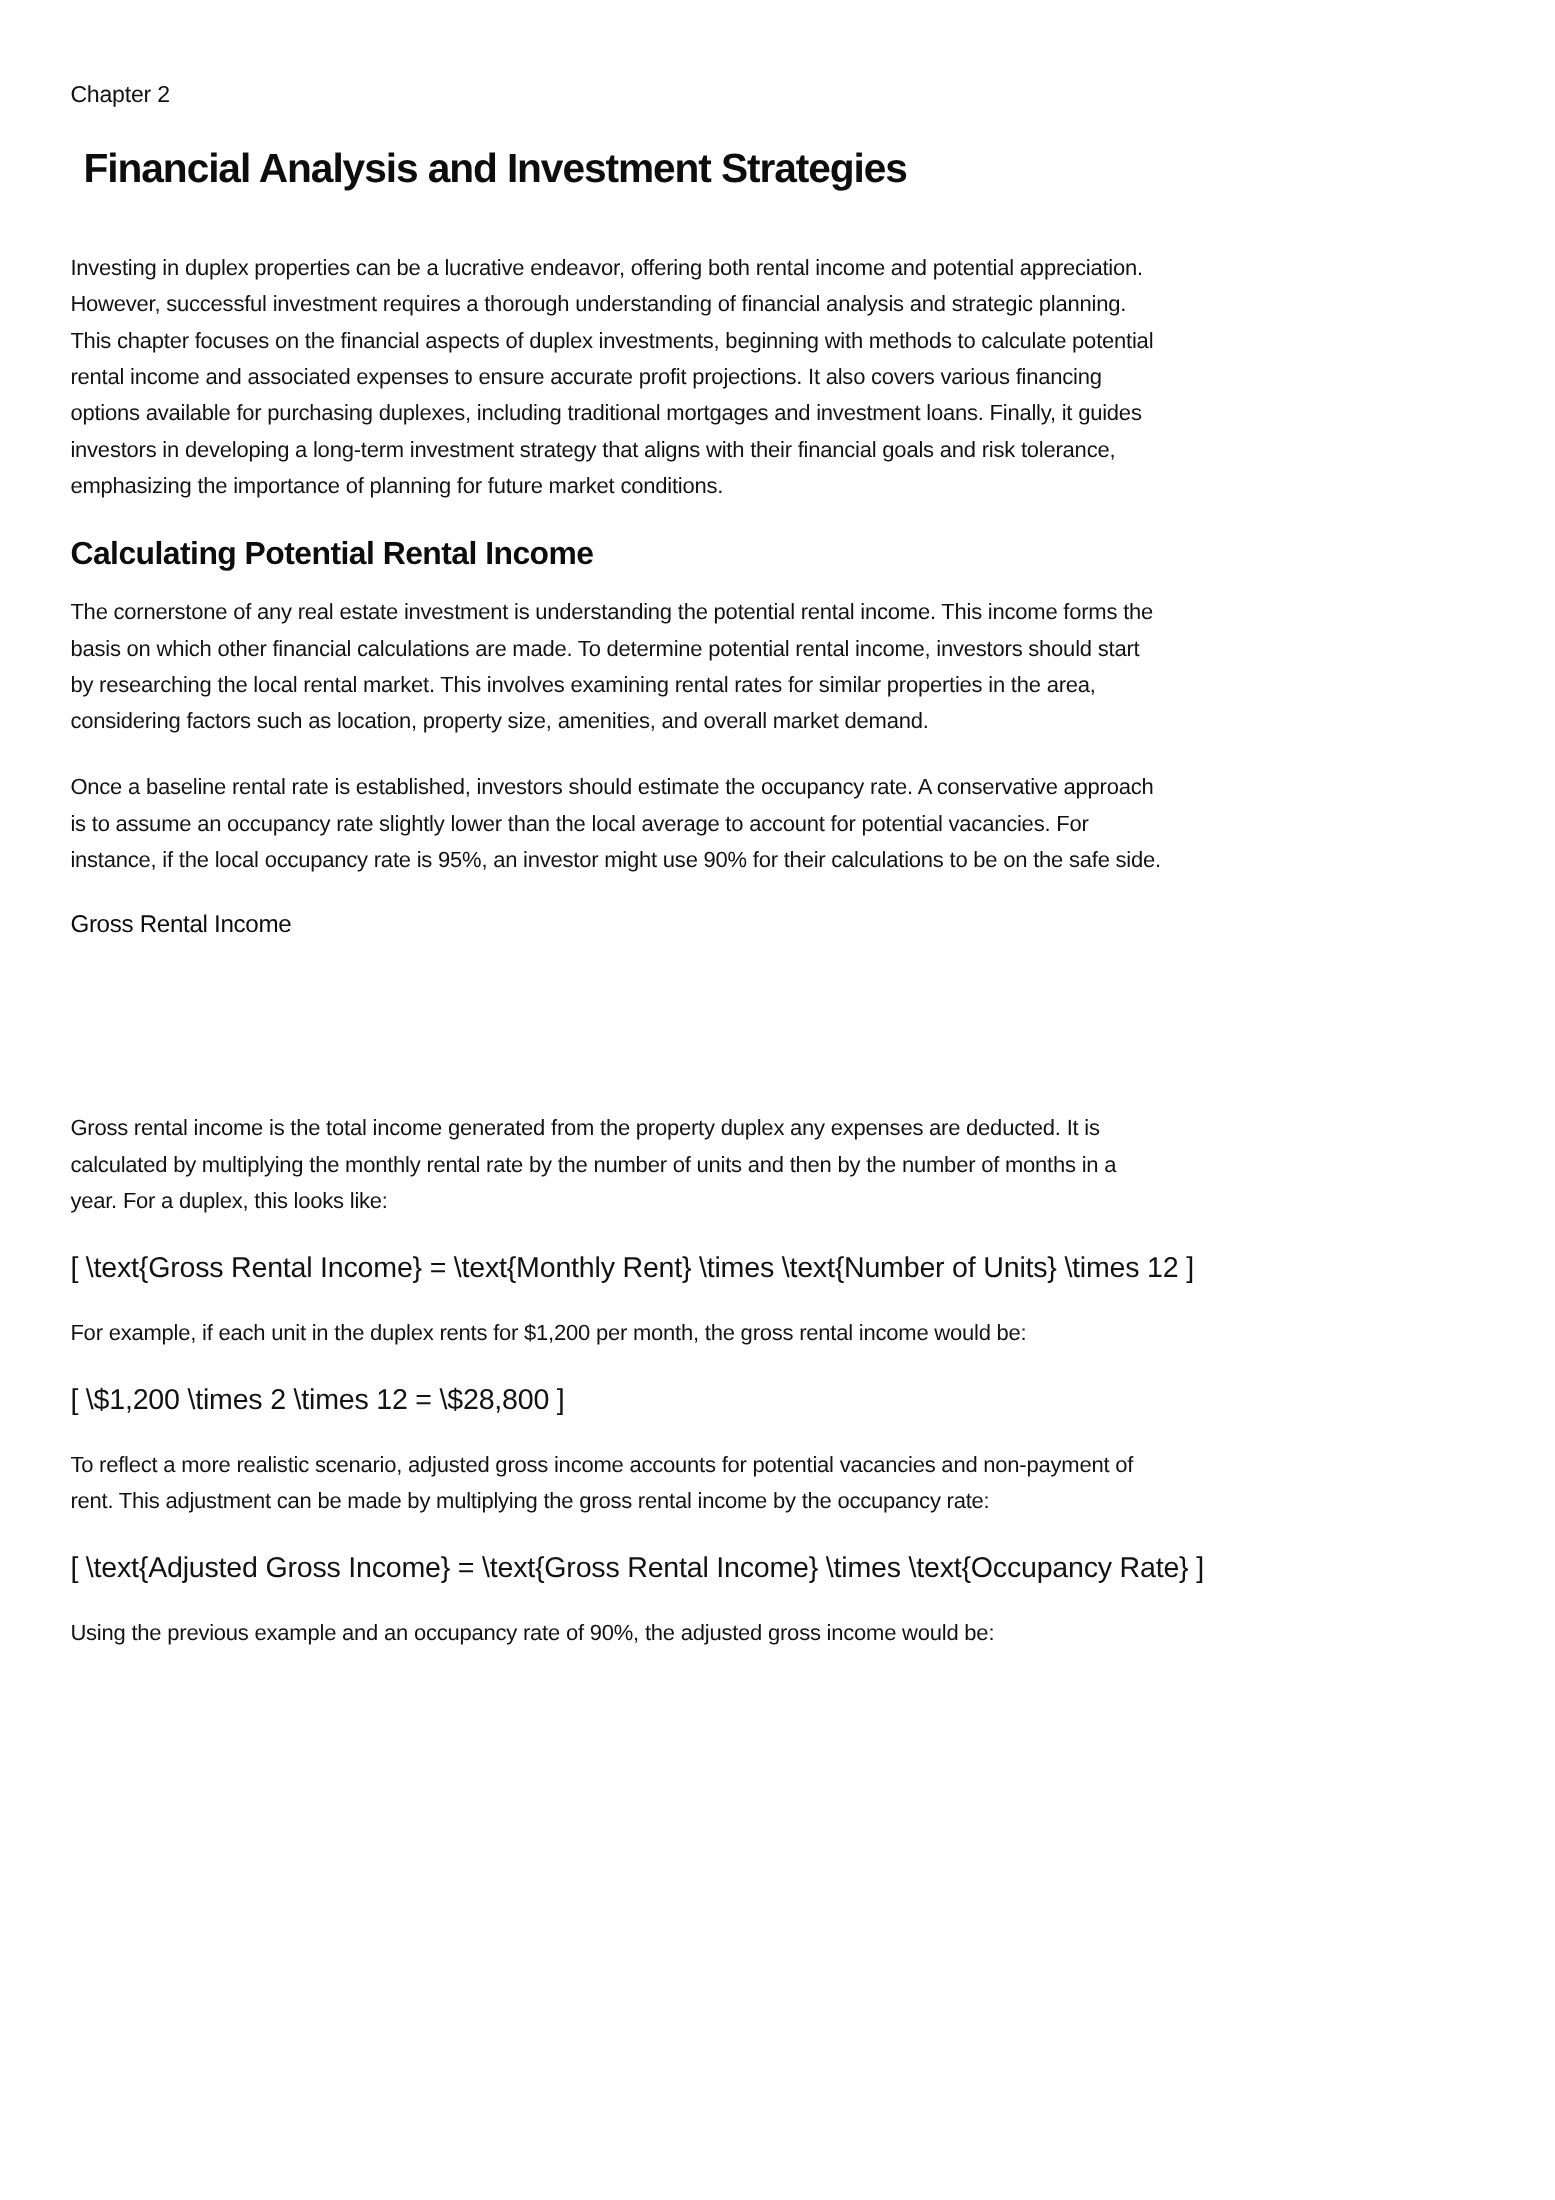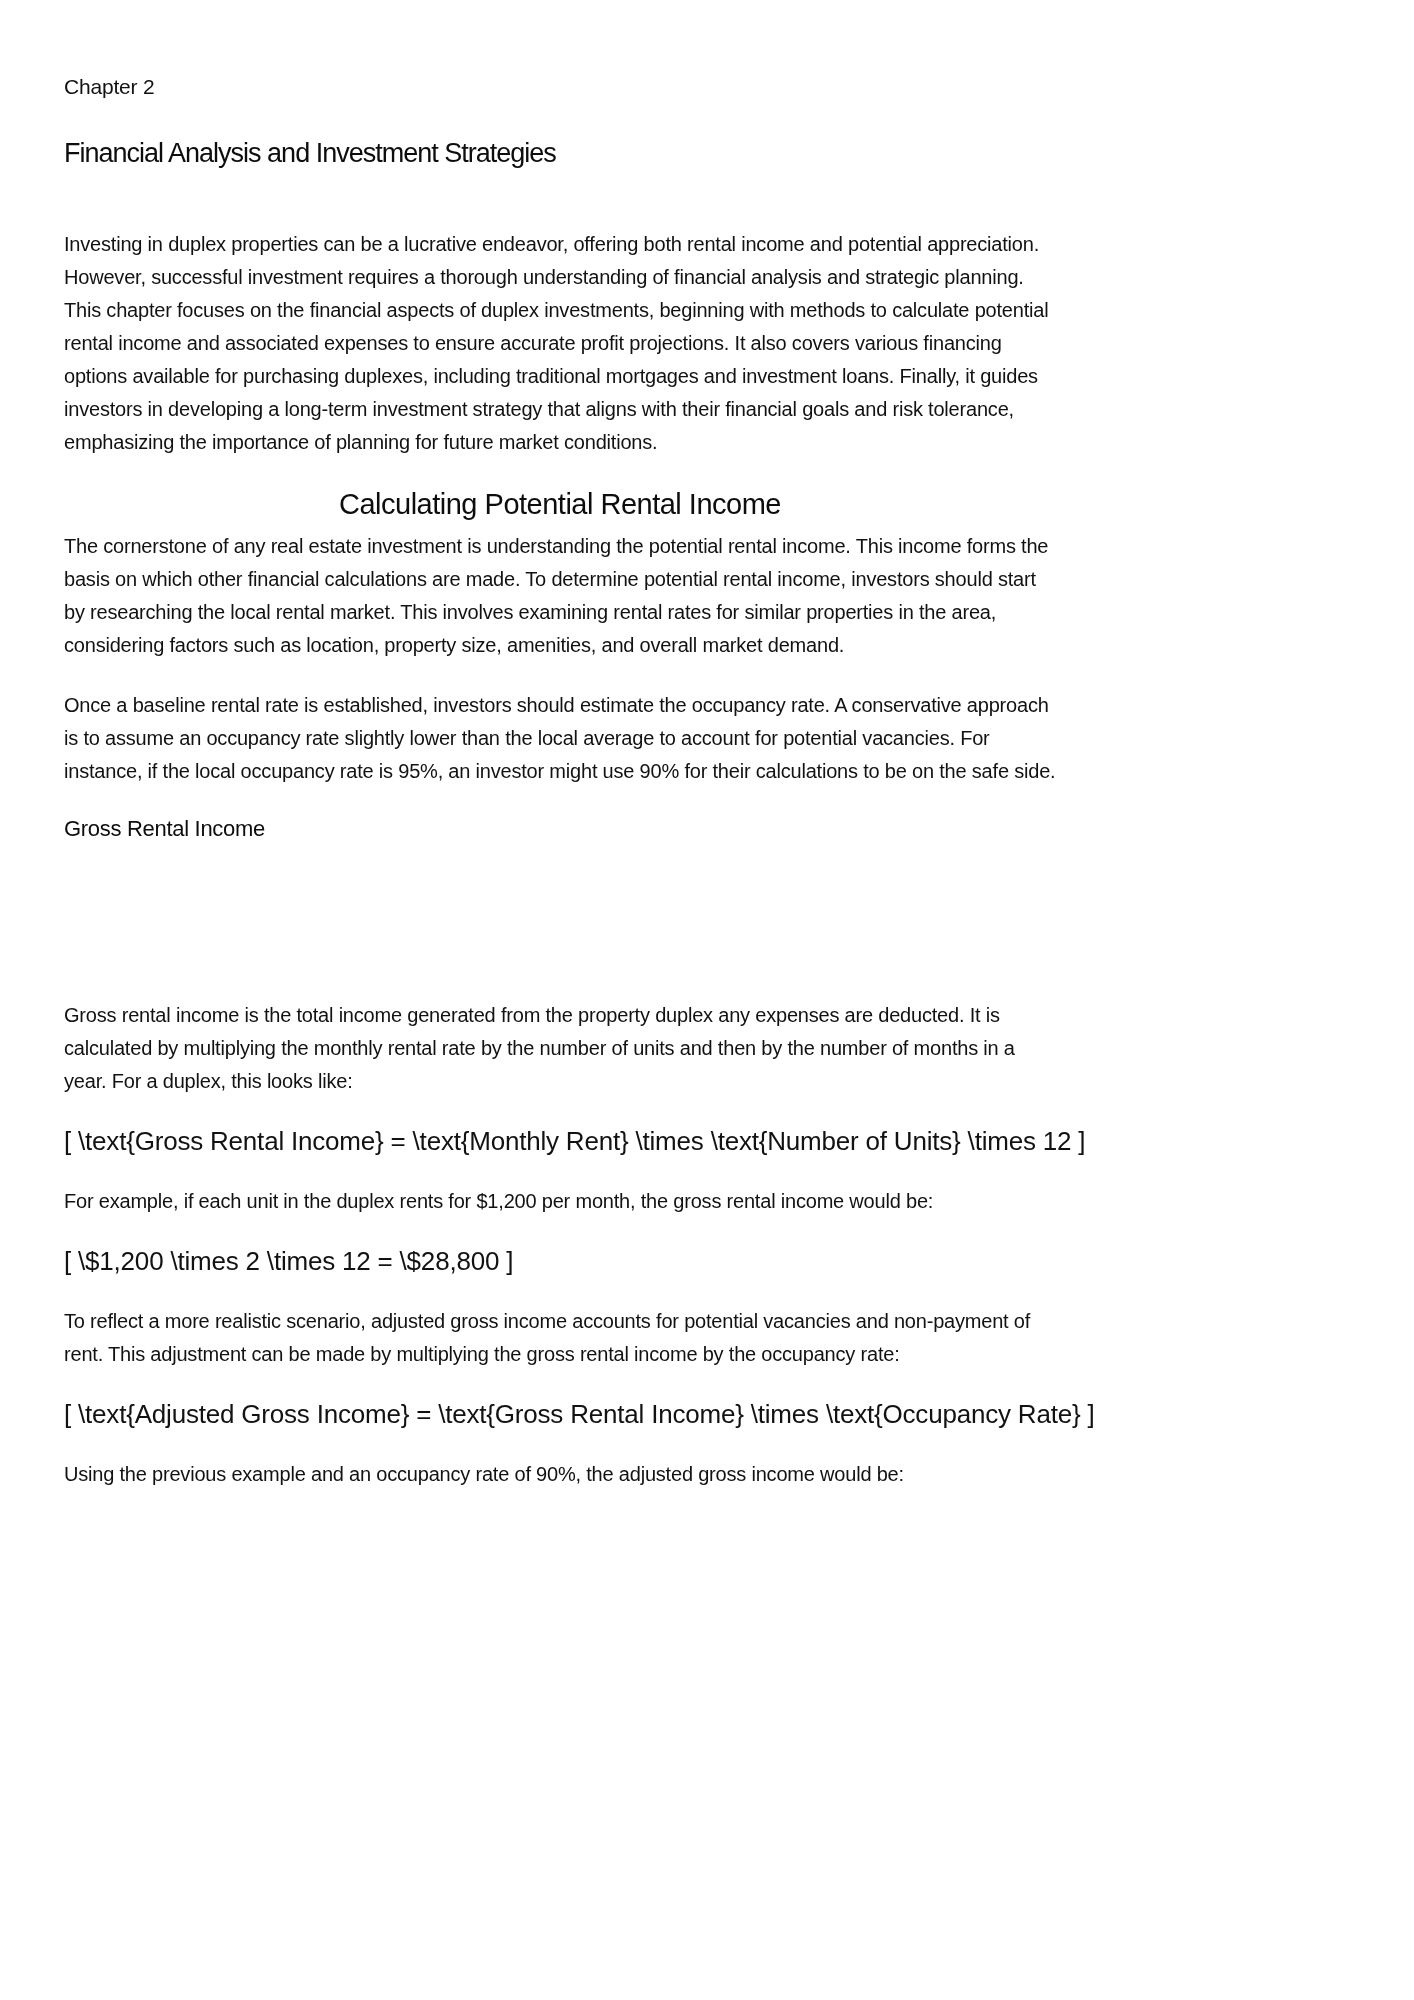--- a/index.html
+++ b/index.html
@@ -23,41 +23,40 @@
   .content {
     width: 992px;
   }
   .kicker {
     font-size: 21px;
     line-height: 26px;
     margin: 0 0 30px 0;
     letter-spacing: -0.2px;
   }
   h1.doc-title {
-    font-size: 27px;
+    font-size: 37px;
     line-height: 46px;
-    font-weight: 400;
+    font-weight: 700;
     letter-spacing: -1px;
-    margin: 0 0 52px 0;
+    margin: 0 0 52px 12px;
     color: #0d0d0d;
   }
   p.body-text {
     font-size: 20px;
     line-height: 33px;
     letter-spacing: -0.2px;
     margin: 0 0 27px 0;
   }
   h2.section-heading {
     font-size: 29px;
     line-height: 36px;
-    font-weight: 400;
+    font-weight: 700;
     letter-spacing: -0.5px;
-    margin: 6px 0 8px 0;
+    margin: 6px 0 19px 0;
     color: #0d0d0d;
-    text-align: center;
   }
   h3.sub-heading {
     font-size: 22px;
     line-height: 28px;
     font-weight: 400;
     letter-spacing: -0.3px;
     margin: 2px 0 6px 0;
     color: #0d0d0d;
   }
   .content-gap {

